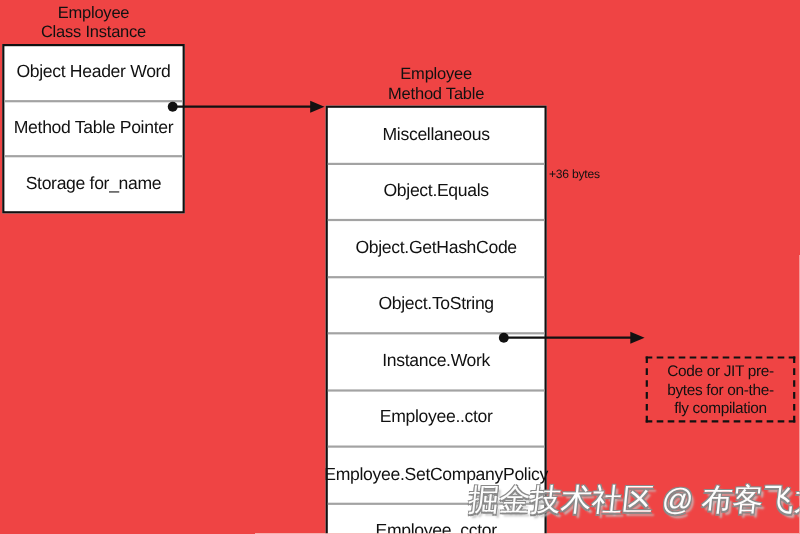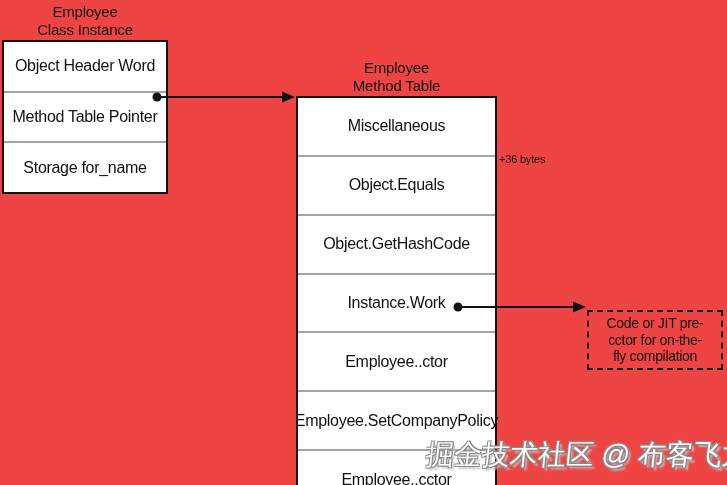--- a/index.html
+++ b/index.html
@@ -43,21 +43,21 @@
   .row + .row{border-top:2px solid #a3a3a3;}
   .offset{
     position:absolute;
     left:499px;top:124px;
     font-size:11px;
     letter-spacing:-0.2px;
     margin-top:29px;
   }
   .stub{
     position:absolute;
-    left:587px;top:310px;
+    left:587px;top:324px;
     width:136px;height:60px;
     border:2px dashed #111;
     box-sizing:border-box;
     display:flex;
     flex-direction:column;
     align-items:center;
     justify-content:center;
     text-align:center;
     font-size:14px;
     line-height:16.5px;
@@ -102,31 +102,32 @@
 
   <div class="title mt-title">
     <div>Employee</div>
     <div>Method Table</div>
   </div>
 
   <div class="box mt-box">
     <div class="row">Miscellaneous</div>
     <div class="row">Object.Equals</div>
     <div class="row">Object.GetHashCode</div>
+    <div class="row">Object.ToString</div>
     <div class="row">Instance.Work</div>
     <div class="row">Employee..ctor</div>
     <div class="row">Employee.SetCompanyPolicy</div>
     <div class="row">Employee..cctor</div>
   </div>
 
   <div class="offset">+36 bytes</div>
 
   <div class="stub">
     <div>Code or JIT pre-</div>
-    <div>cctor for on-the-</div>
+    <div>bytes for on-the-</div>
     <div>fly compilation</div>
   </div>
 
   <svg class="arrows" width="727" height="485">
     <g>
       <circle cx="157" cy="97" r="4.5" fill="#111"></circle>
       <line x1="157" y1="97" x2="284" y2="97" stroke="#111" stroke-width="2"></line>
       <polygon points="295,97 282,91.5 282,102.5" fill="#111"></polygon>
     </g>
     <g>

